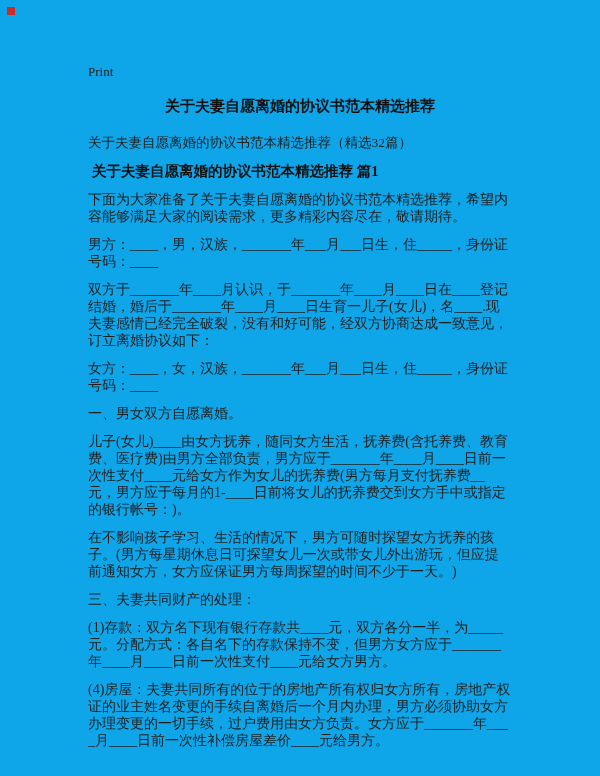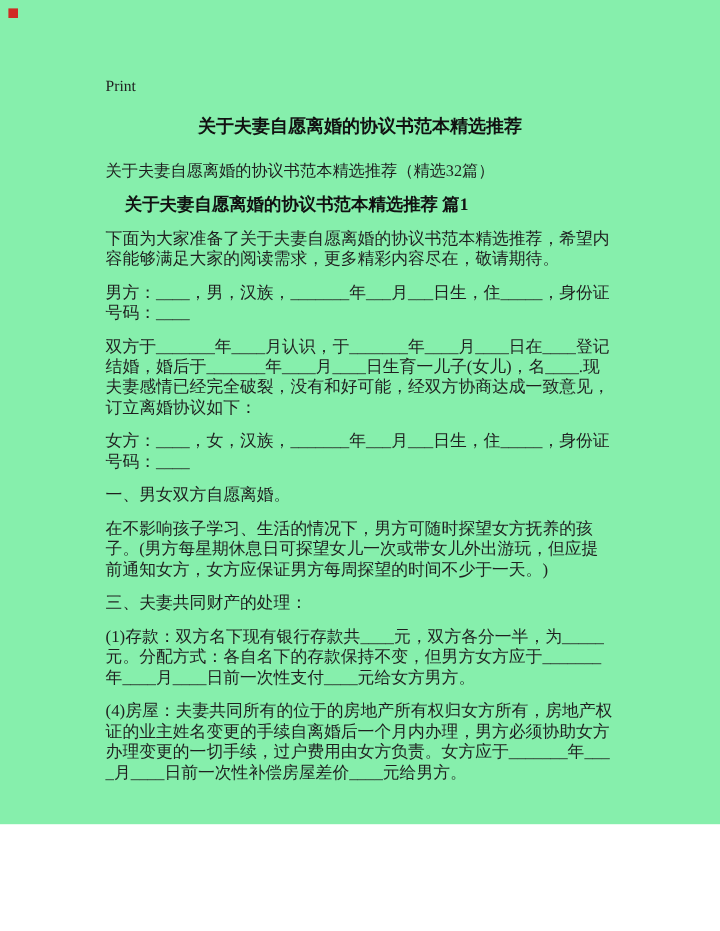--- a/index.html
+++ b/index.html
@@ -7,22 +7,22 @@
     padding: 0;
     background: #ffffff;
   }
   body {
     font-family: "Liberation Serif", "DejaVu Serif", serif;
     color: #1f1f1f;
   }
   .page {
     position: relative;
     width: 600px;
-    height: 687px;
-    background: #86efac;
+    height: 776px;
+    background: #0ea5e9;
     overflow: hidden;
     text-decoration: underline;
   }
   .corner-marker {
     position: absolute;
     left: 7px;
     top: 7px;
     width: 8px;
     height: 8px;
     background: #cf2b24;
@@ -55,21 +55,21 @@
   }
   .doc-subtitle {
     font-size: 13.5px;
     line-height: 17px;
     margin: 0 0 11px 0;
   }
   .doc-section-heading {
     font-size: 14.5px;
     font-weight: 700;
     line-height: 18px;
-    margin: 0 0 11px 16px;
+    margin: 0 0 11px 4px;
     color: #111111;
   }
   .doc-paragraph {
     font-size: 14px;
     line-height: 17px;
     margin: 0 0 11px 0;
     text-align: left;
     word-break: break-all;
   }
 </style>
@@ -88,19 +88,20 @@
 
     <p class="doc-subtitle">关于夫妻自愿离婚的协议书范本精选推荐（精选32篇）</p>
 
     <h2 class="doc-section-heading">关于夫妻自愿离婚的协议书范本精选推荐 篇1</h2>
 
     <p class="doc-paragraph">下面为大家准备了关于夫妻自愿离婚的协议书范本精选推荐，希望内容能够满足大家的阅读需求，更多精彩内容尽在，敬请期待。</p>
     <p class="doc-paragraph">男方：____，男，汉族，_______年___月___日生，住_____，身份证号码：____</p>
     <p class="doc-paragraph">双方于_______年____月认识，于_______年____月____日在____登记结婚，婚后于_______年____月____日生育一儿子(女儿)，名____.现夫妻感情已经完全破裂，没有和好可能，经双方协商达成一致意见，订立离婚协议如下：</p>
     <p class="doc-paragraph">女方：____，女，汉族，_______年___月___日生，住_____，身份证号码：____</p>
     <p class="doc-paragraph">一、男女双方自愿离婚。</p>
+    <p class="doc-paragraph">儿子(女儿)____由女方抚养，随同女方生活，抚养费(含托养费、教育费、医疗费)由男方全部负责，男方应于_______年____月____日前一次性支付____元给女方作为女儿的抚养费(男方每月支付抚养费__元，男方应于每月的1-____日前将女儿的抚养费交到女方手中或指定的银行帐号：)。</p>
     <p class="doc-paragraph">在不影响孩子学习、生活的情况下，男方可随时探望女方抚养的孩子。(男方每星期休息日可探望女儿一次或带女儿外出游玩，但应提前通知女方，女方应保证男方每周探望的时间不少于一天。)</p>
     <p class="doc-paragraph">三、夫妻共同财产的处理：</p>
     <p class="doc-paragraph">(1)存款：双方名下现有银行存款共____元，双方各分一半，为_____元。分配方式：各自名下的存款保持不变，但男方女方应于_______年____月____日前一次性支付____元给女方男方。</p>
     <p class="doc-paragraph">(4)房屋：夫妻共同所有的位于的房地产所有权归女方所有，房地产权证的业主姓名变更的手续自离婚后一个月内办理，男方必须协助女方办理变更的一切手续，过户费用由女方负责。女方应于_______年____月____日前一次性补偿房屋差价____元给男方。</p>
 
   </div>
 </div>
 
 </body></html>

